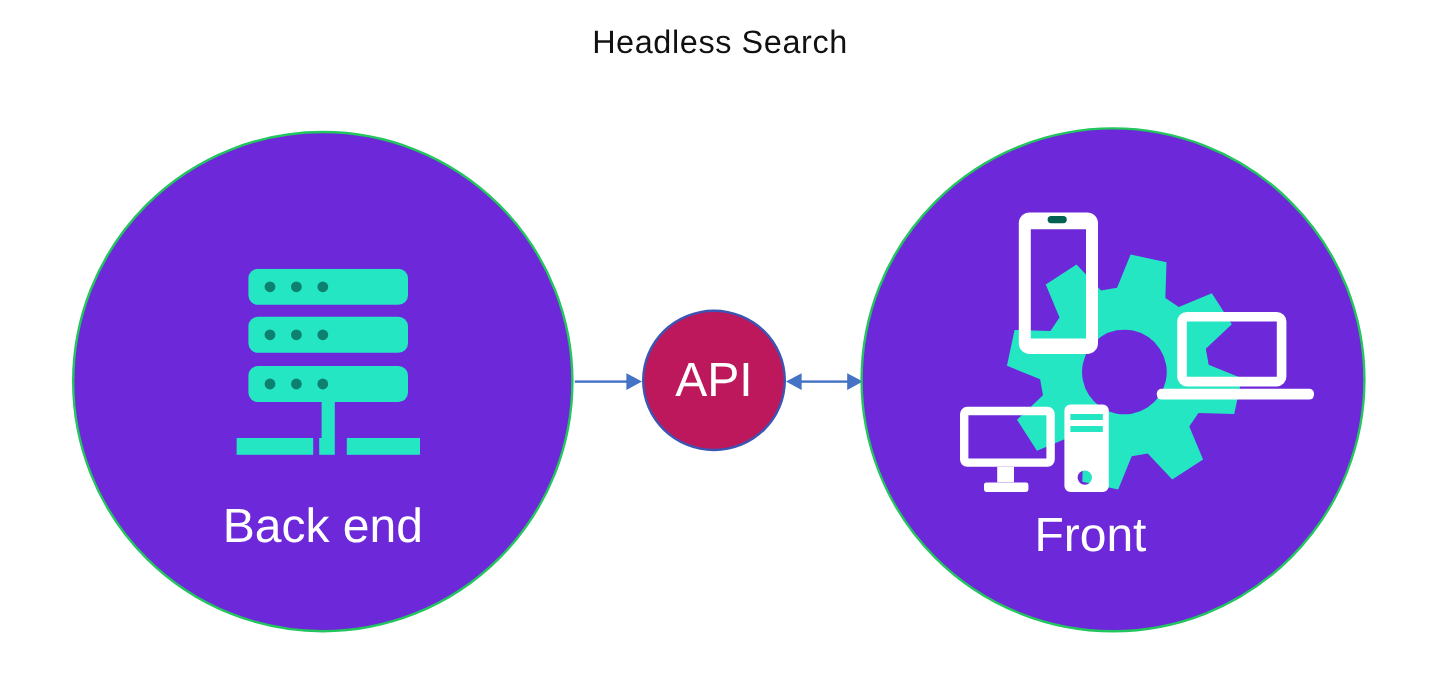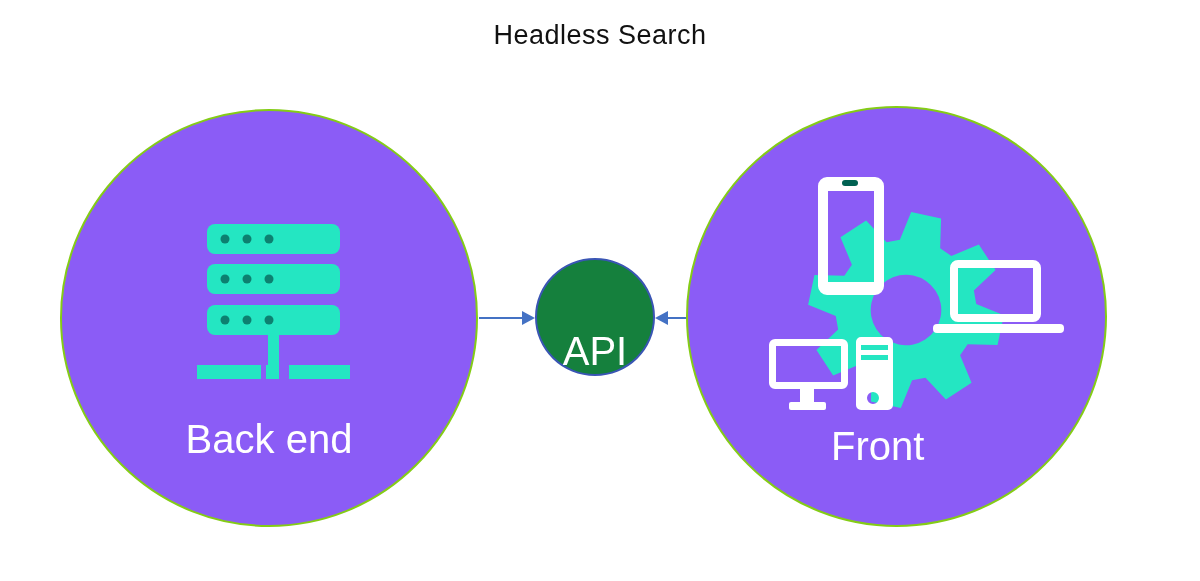--- a/index.html
+++ b/index.html
@@ -5,29 +5,29 @@
   html,body{margin:0;padding:0;background:#fff;}
   .canvas{
     position:relative;width:1200px;height:581px;background:#fff;overflow:hidden;
     font-family:"Liberation Sans",sans-serif;
   }
   .title{
     position:absolute;top:20px;left:0;width:100%;text-align:center;
     font-size:27px;font-weight:500;color:#111;letter-spacing:0.5px;
   }
   .node{
-    position:absolute;border-radius:50%;background:#8b5cf6;border:2px solid #84cc16;
+    position:absolute;border-radius:50%;background:#6d28d9;border:2px solid #22c55e;
     box-sizing:border-box;
   }
   .node-backend{left:60px;top:109px;width:418px;height:418px;}
-  .node-frontend{left:686px;top:106px;width:421px;height:421px;}
+  .node-frontend{left:717px;top:106px;width:421px;height:421px;}
   .node-api{
     left:535px;top:258px;width:120px;height:118px;border-radius:50%;
-    position:absolute;background:#15803d;border:2px solid #3A55B4;box-sizing:border-box;
-    display:flex;align-items:flex-end;justify-content:center;
+    position:absolute;background:#be185d;border:2px solid #3A55B4;box-sizing:border-box;
+    display:flex;align-items:center;justify-content:center;
   }
   .api-label{color:#fff;font-size:40px;}
   .node-label{
     position:absolute;left:0;width:100%;text-align:center;color:#fff;
     font-size:40px;line-height:48px;
   }
   .backend-label{top:304px;}
   .frontend-label{
     position:absolute;left:143px;top:313px;text-align:left;color:#fff;
     font-size:40px;line-height:50px;

